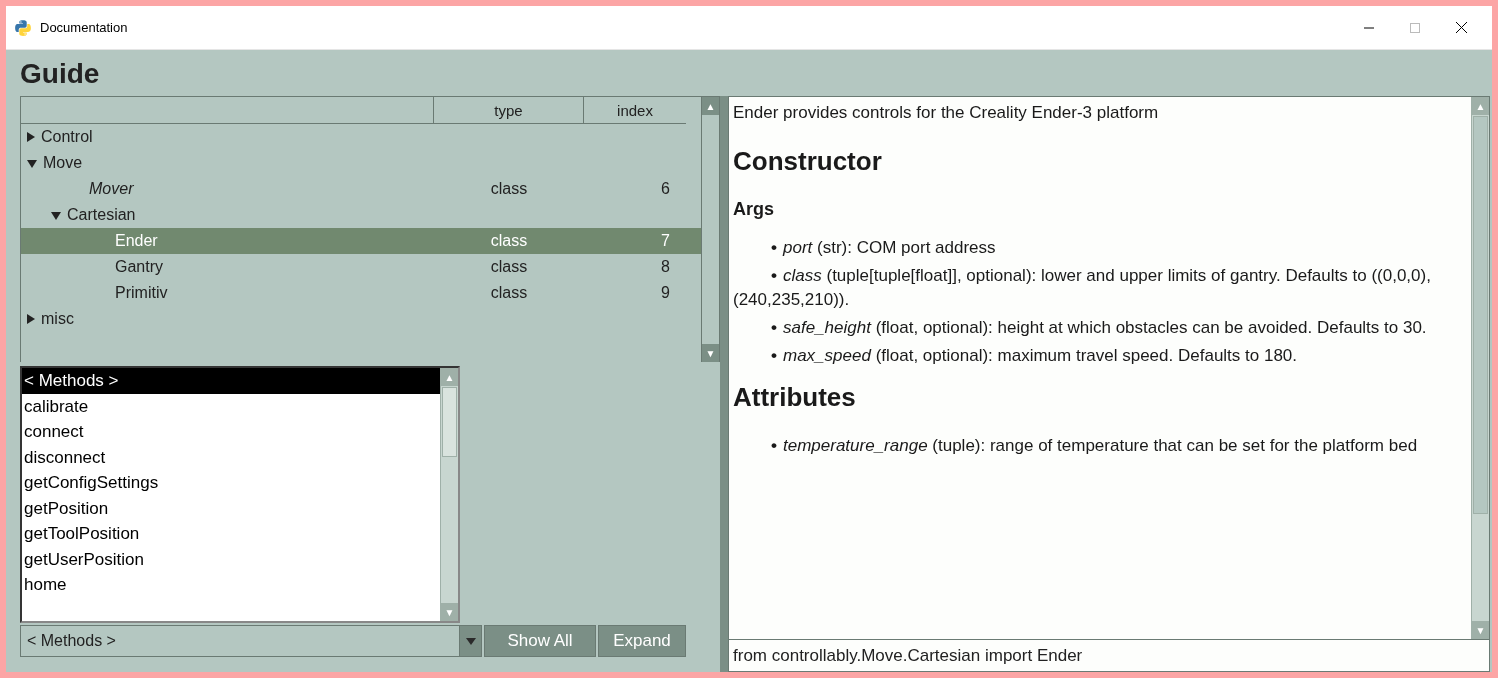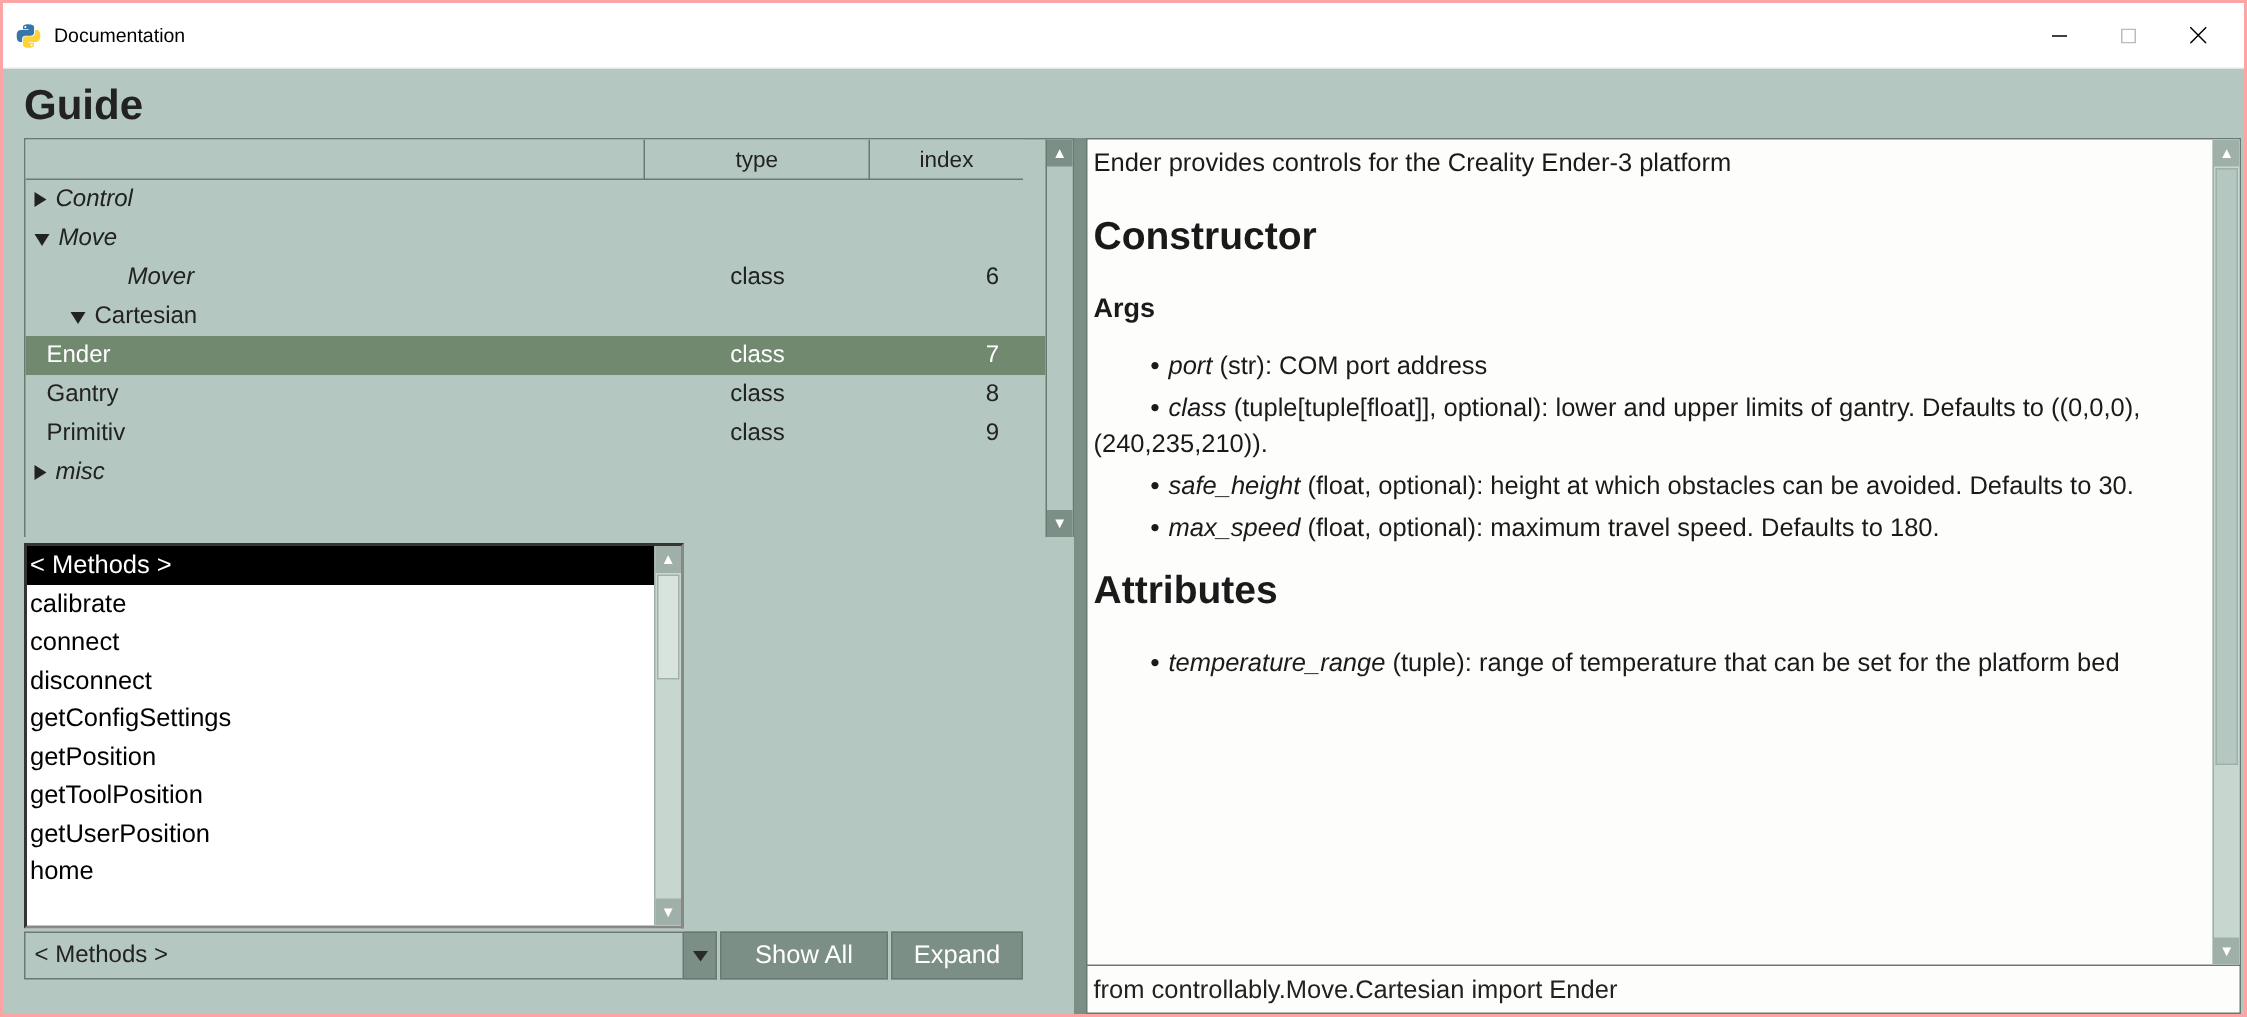--- a/index.html
+++ b/index.html
@@ -7,21 +7,21 @@
     font-family: "Segoe UI", Arial, sans-serif;
     font-size: 14px;
     background: #fff;
     overflow: hidden;
   }
   .window {
     width: 1498px;
     height: 678px;
     display: flex;
     flex-direction: column;
-    border: 2px solid #fca5a5;
+    border: 6px solid #fca5a5;
   }
   .titlebar {
     height: 44px;
     background: #fff;
     display: flex;
     align-items: center;
     padding: 0 8px;
     border-bottom: 1px solid #e5e5e5;
   }
   .titlebar .py-icon {
@@ -134,24 +134,24 @@
     border-top: 8px solid #222;
     margin-top: 2px;
   }
   .tree-row.selected {
     background: #71896f;
     color: #fff;
   }
   .tree-row.selected .cell-name,
   .tree-row.selected .cell-type,
   .tree-row.selected .cell-index { color: #fff; }
-  .indent-0 { padding-left: 6px; font-style: italic; }
+  .indent-0 { padding-left: 6px; }
   .indent-1 { padding-left: 30px; }
   .indent-2 { padding-left: 54px; font-style: italic; }
-  .indent-3 { }
+  .indent-3 { padding-left: 80px; }
   .tree-vscroll {
     width: 18px;
     background: #b4c7c1;
     border-left: 1px solid #6a7a73;
     display: flex;
     flex-direction: column;
   }
   .scroll-arrow {
     height: 18px;
     background: #7b8f86;

